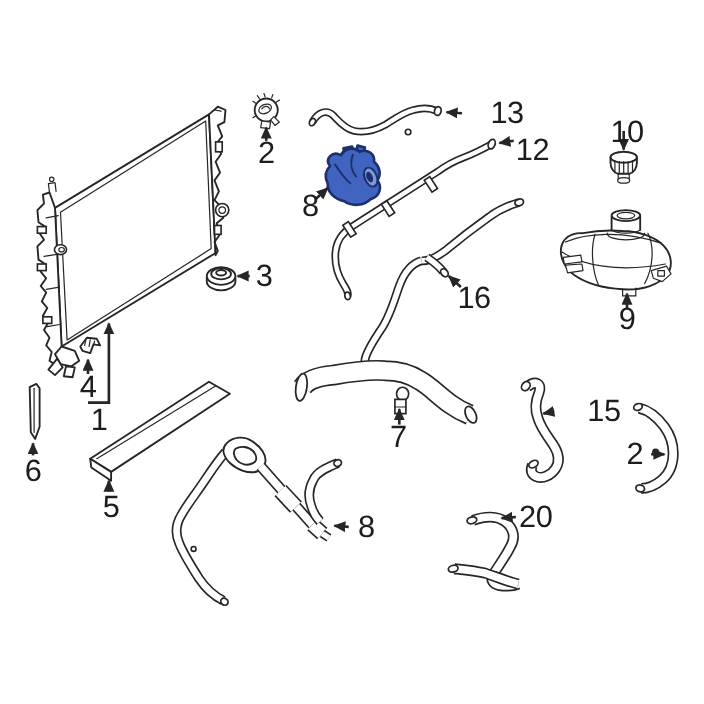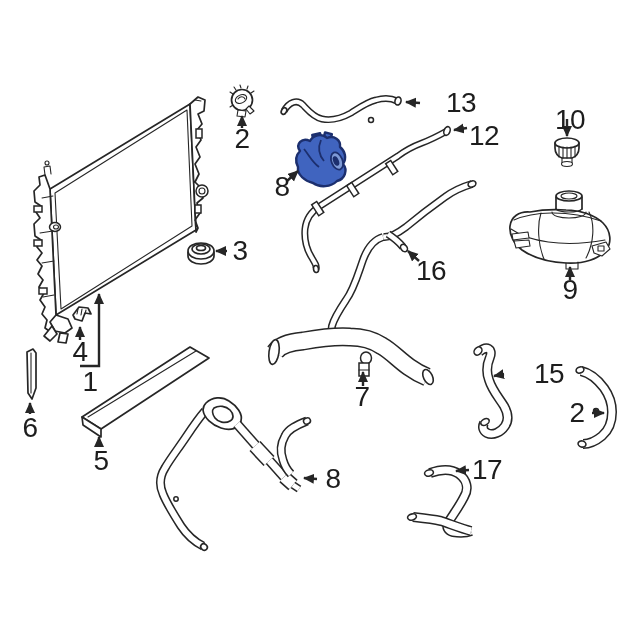--- a/index.html
+++ b/index.html
@@ -241,14 +241,14 @@
   <div class="callout" style="left:362px;top:397px;">7</div>
   <div class="callout" style="left:282px;top:187px;">8</div>
   <div class="callout" style="left:570px;top:290px;">9</div>
   <div class="callout" style="left:570px;top:120px;">10</div>
   <div class="callout" style="left:431px;top:271px;">16</div>
   <div class="callout" style="left:484px;top:136px;">12</div>
   <div class="callout" style="left:437px;top:103px;margin-left:24px;">13</div>
   <div class="callout" style="left:333px;top:479px;">8</div>
   <div class="callout" style="left:549px;top:374px;">15</div>
   <div class="callout" style="left:577px;top:413px;">2</div>
-  <div class="callout" style="left:487px;top:470px;">17</div>
+  <div class="callout" style="left:487px;top:470px;">20</div>
 </div>
 
 </body></html>

